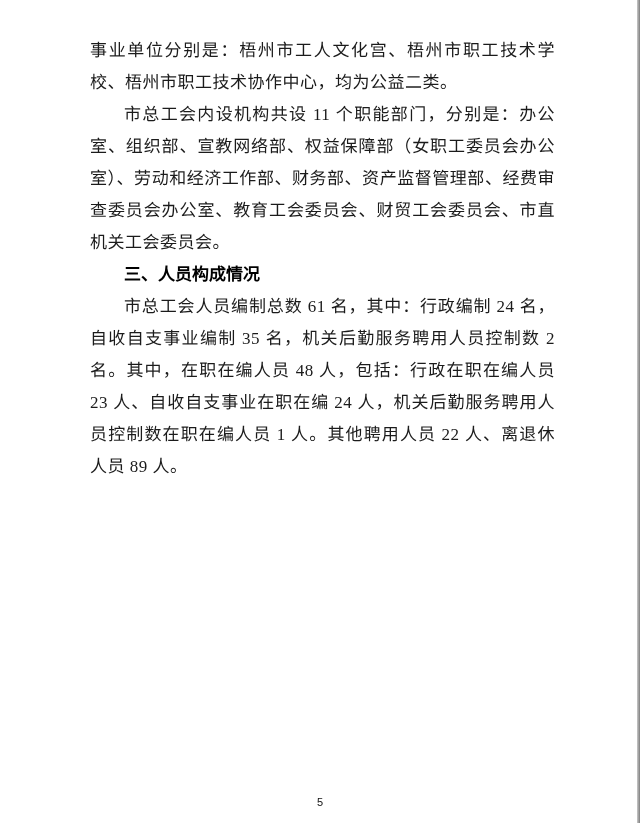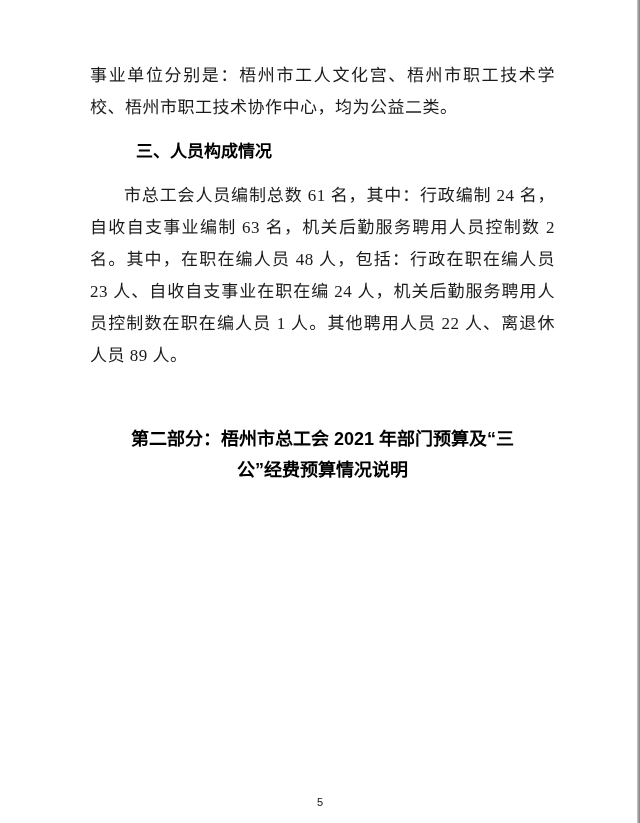--- a/index.html
+++ b/index.html
@@ -21,34 +21,34 @@
     position: absolute;
     top: 0;
     right: 0;
     width: 3px;
     height: 100%;
     background: linear-gradient(to right, #c9c9c9, #7d7d7d);
   }
   .content {
     position: absolute;
     left: 90px;
-    top: 60px;
+    top: 35px;
     width: 465px;
   }
   p.body {
     margin: 0;
     font-size: 17px;
     text-align: justify;
     letter-spacing: 0.5px;
   }
   .sec1 { line-height: 32px; }
   .sec2 { line-height: 30px; }
   .indent { text-indent: 2em; }
   h2, h3 {
-    margin: 12px;
+    margin: 0;
     font-family: "Liberation Sans", sans-serif;
     font-weight: bold;
     color: #000000;
   }
   h3.sub-heading {
     font-size: 17px;
     text-indent: 2em;
     font-weight: bold;
   }
   h3.sub-heading.sec1 { line-height: 32px; }
@@ -75,26 +75,26 @@
 <body>
 
 <div class="page">
 
   <div class="page-edge"></div>
 
   <main class="content">
 
     <p class="body sec1">事业单位分别是：梧州市工人文化宫、梧州市职工技术学校、梧州市职工技术协作中心，均为公益二类。</p>
 
+    <p class="body sec1 indent">市总工会内设机构共设 11 个职能部门，分别是：办公室、组织部、宣教网络部、权益保障部（女职工委员会办公室）、劳动和经济工作部、财务部、资产监督管理部、经费审查委员会办公室、教育工会委员会、财贸工会委员会、市直机关工会委员会。</p>
 
     <h3 class="sub-heading sec1">三、人员构成情况</h3>
 
-    <p class="body sec1 indent">市总工会人员编制总数 61 名，其中：行政编制 24 名，自收自支事业编制 63 名，机关后勤服务聘用人员控制数 2 名。其中，在职在编人员 48 人，包括：行政在职在编人员 23 人、自收自支事业在职在编 24 人，机关后勤服务聘用人员控制数在职在编人员 1 人。其他聘用人员 22 人、离退休人员 89 人。</p>
+    <p class="body sec1 indent">市总工会人员编制总数 61 名，其中：行政编制 24 名，自收自支事业编制 35 名，机关后勤服务聘用人员控制数 2 名。其中，在职在编人员 48 人，包括：行政在职在编人员 23 人、自收自支事业在职在编 24 人，机关后勤服务聘用人员控制数在职在编人员 1 人。其他聘用人员 22 人、离退休人员 89 人。</p>
 
-    <h2 class="part-heading">第二部分：梧州市总工会 2021 年部门预算及“三公”经费预算情况说明</h2>
 
 
 
   </main>
 
   <footer class="page-number">5</footer>
 
 </div>
 
 </body></html>

